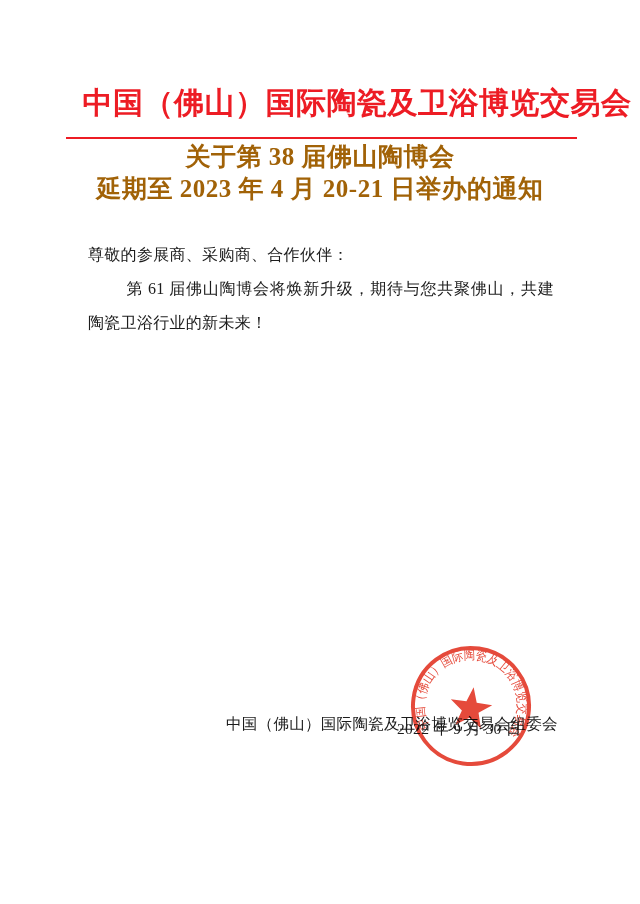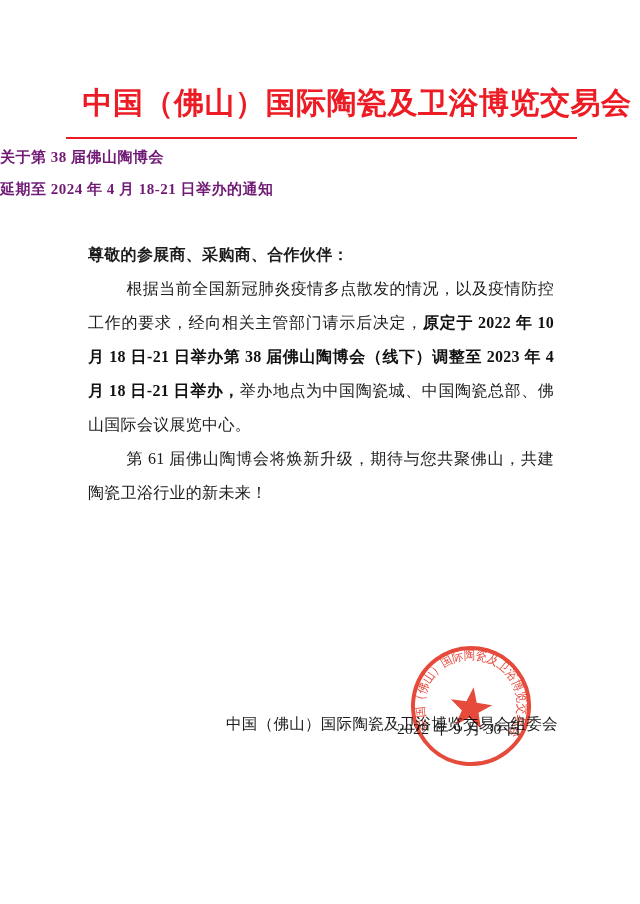--- a/index.html
+++ b/index.html
@@ -12,30 +12,30 @@
     text-align:center; white-space:nowrap;
     font-size:30px; font-weight:700; letter-spacing:0.5px;
     color:#ED1C24;
   }
   .rule {
     position:absolute; top:137px; left:66px; width:511px; height:2px;
     background:#ED1C24;
   }
   .doc-title {
     position:absolute; top:141px; left:0; right:0;
-    font-size:15px; font-weight:700; color:#701a75;
+    text-align:center; font-size:25px; font-weight:700; color:#a16207;
     line-height:32px; letter-spacing:0.5px;
   }
   .body-text {
     position:absolute; top:238px; left:88px; width:466px;
     font-size:16px; line-height:34px; color:#1c1c1c;
     text-align:justify; letter-spacing:0.3px;
   }
   .body-text p { margin:0; text-indent:2.4em; }
-  .body-text p.greeting { text-indent:0;font-weight:bold; }
+  .body-text p.greeting { text-indent:0; }
   .body-text .b { font-weight:700; color:#111; }
   .sig-committee {
     position:absolute; top:714px; left:226px;
     font-size:15.5px; color:#1c1c1c; letter-spacing:0.3px; white-space:nowrap;
   }
   .sig-date {
     position:absolute; top:719px; left:397px;
     font-size:15.5px; color:#1c1c1c; letter-spacing:0.3px; white-space:nowrap;
   }
   .seal {
@@ -48,26 +48,25 @@
 <body>
 
 <div class="page">
 
   <div class="banner">中国（佛山）国际陶瓷及卫浴博览交易会</div>
 
   <div class="rule"></div>
 
   <div class="doc-title">
     <div>关于第 38 届佛山陶博会</div>
-    <div>延期至 2024 年 4 月 18-21 日举办的通知</div>
+    <div>延期至 2023 年 4 月 20-21 日举办的通知</div>
   </div>
 
   <div class="body-text">
     <p class="greeting">尊敬的参展商、采购商、合作伙伴：</p>
-    <p><span>根据当前全国新冠肺炎疫情多点散发的情况，以及疫情防控工作的要求，经向相关主管部门请示后决定，</span><span class="b">原定于 2022 年 10 月 18 日-21 日举办第 38 届佛山陶博会（线下）调整至 2023 年 4 月 18 日-21 日举办，</span><span>举办地点为中国陶瓷城、中国陶瓷总部、佛山国际会议展览中心。</span></p>
     <p>第 61 届佛山陶博会将焕新升级，期待与您共聚佛山，共建陶瓷卫浴行业的新未来！</p>
   </div>
 
   <div class="sig-committee">中国（佛山）国际陶瓷及卫浴博览交易会组委会</div>
 
   <div class="sig-date">2022 年 9 月 30 日</div>
 
   <svg class="seal" viewBox="0 0 126 126" xmlns="http://www.w3.org/2000/svg">
     <circle cx="63" cy="63" r="58" fill="none" stroke="#E33A2A" stroke-width="4"></circle>
     <polygon points="63,44 68.2,58.9 83.9,59.2 71.4,68.7 75.9,83.8 63,74.8 50.1,83.8 54.6,68.7 42.1,59.2 57.8,58.9" fill="#E33A2A"></polygon>

